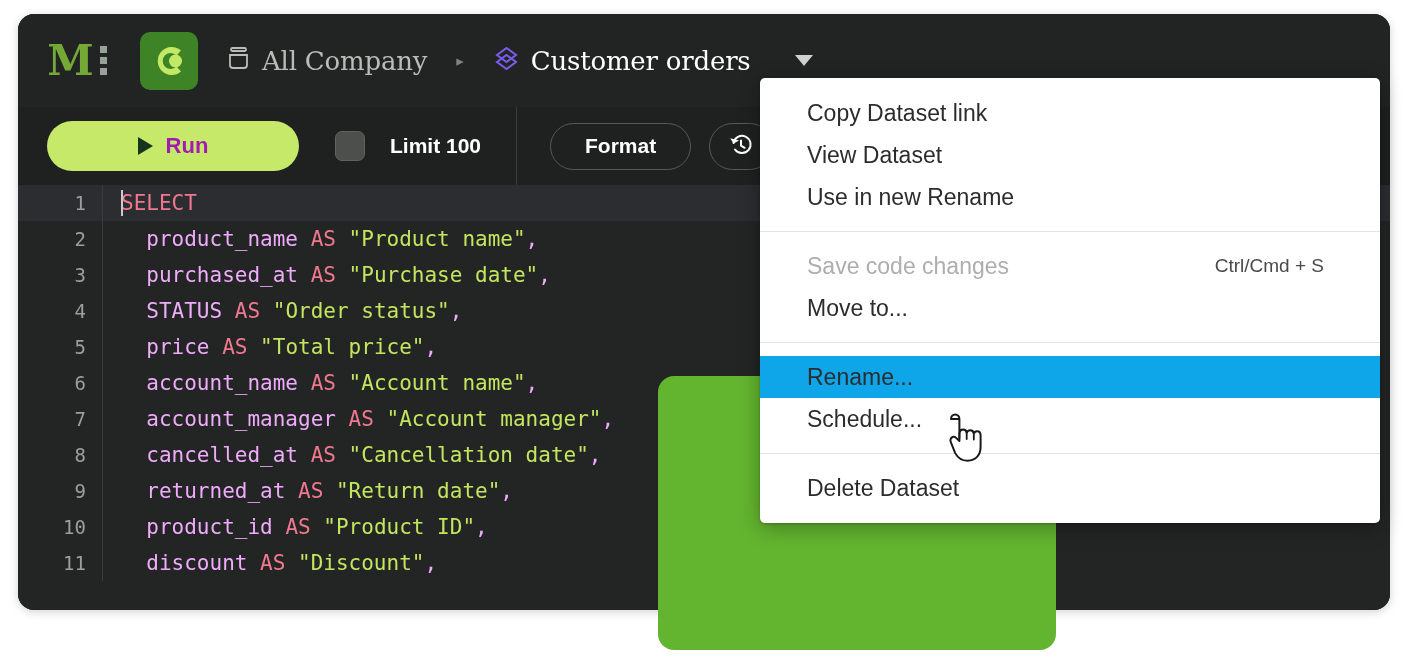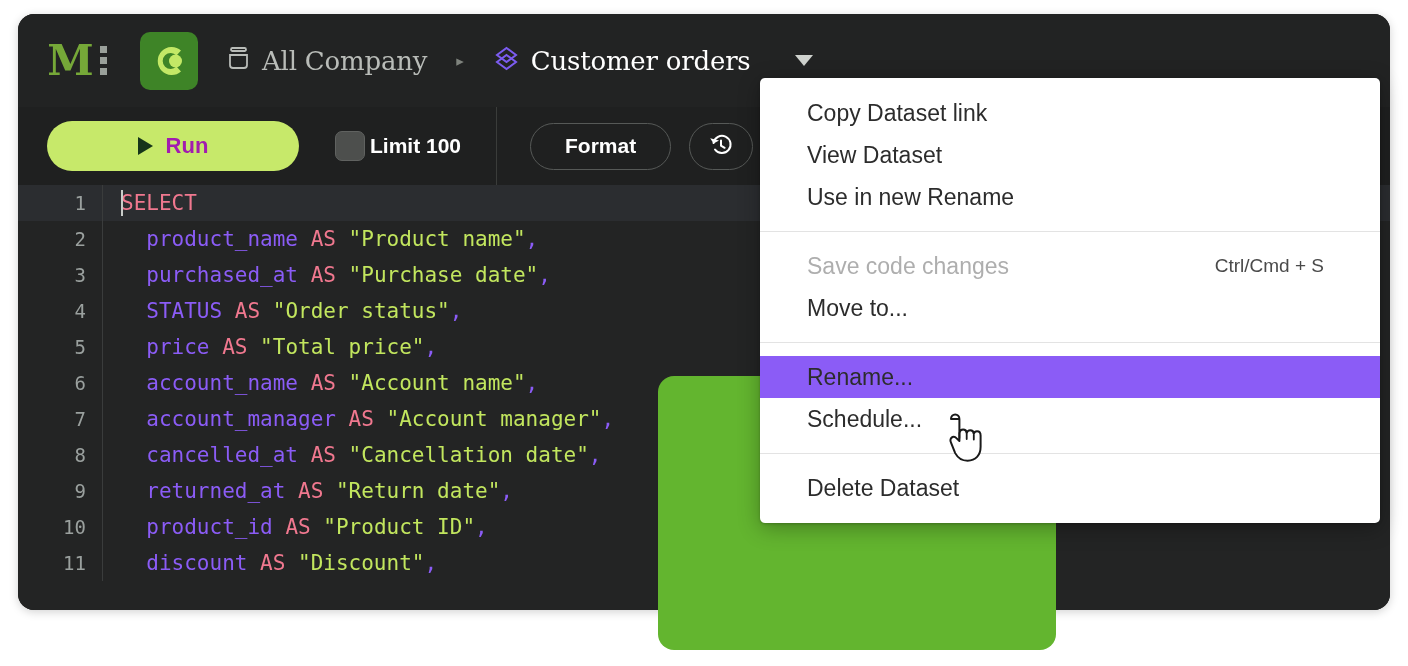--- a/index.html
+++ b/index.html
@@ -147,21 +147,21 @@
   }
   .run-triangle {
     width: 0; height: 0;
     border-top: 9px solid transparent;
     border-bottom: 9px solid transparent;
     border-left: 15px solid #16351a;
   }
   .limit-group {
     display: flex;
     align-items: center;
-    gap: 5px;
+    gap: 25px;
     margin-left: 36px;
     cursor: pointer;
   }
   .checkbox {
     width: 28px;
     height: 28px;
     border-radius: 7px;
     background: #4d4f4d;
     border: 1px solid #606260;
   }
@@ -235,21 +235,21 @@
     font-size: 19px;
     border-right: 1px solid #3a3c3c;
     background: #232424;
   }
   .code-line.active .gutter { background: #2b2d30; }
   .code-text {
     padding-left: 18px;
     position: relative;
   }
   .tok-kw { color: #f0788f; }
-  .tok-id { color: #8b5cf6; text-align: right; }
+  .tok-id { color: #f0abfc; text-align: right; }
   .tok-str { color: #c2e65e; }
   .cursor {
     position: absolute;
     left: 18px;
     top: 5px;
     width: 2px;
     height: 26px;
     background: #c9ccc9;
   }
 
@@ -287,21 +287,21 @@
     height: 42px;
     display: flex;
     align-items: center;
     justify-content: space-between;
     padding: 0 30px 0 47px;
     box-sizing: border-box;
     font-size: 23px;
     color: #2c2c2c;
     cursor: pointer;
   }
-  .menu-item.highlight { background: #8b5cf6; }
+  .menu-item.highlight { background: #0ea5e9; }
   .menu-item.disabled { color: #aeaeae; cursor: default; }
   .menu-shortcut {
     font-size: 19px;
     color: #4a4a4a;
     padding-right: 26px;
   }
 
   
   #mouse-cursor {
     position: absolute;

